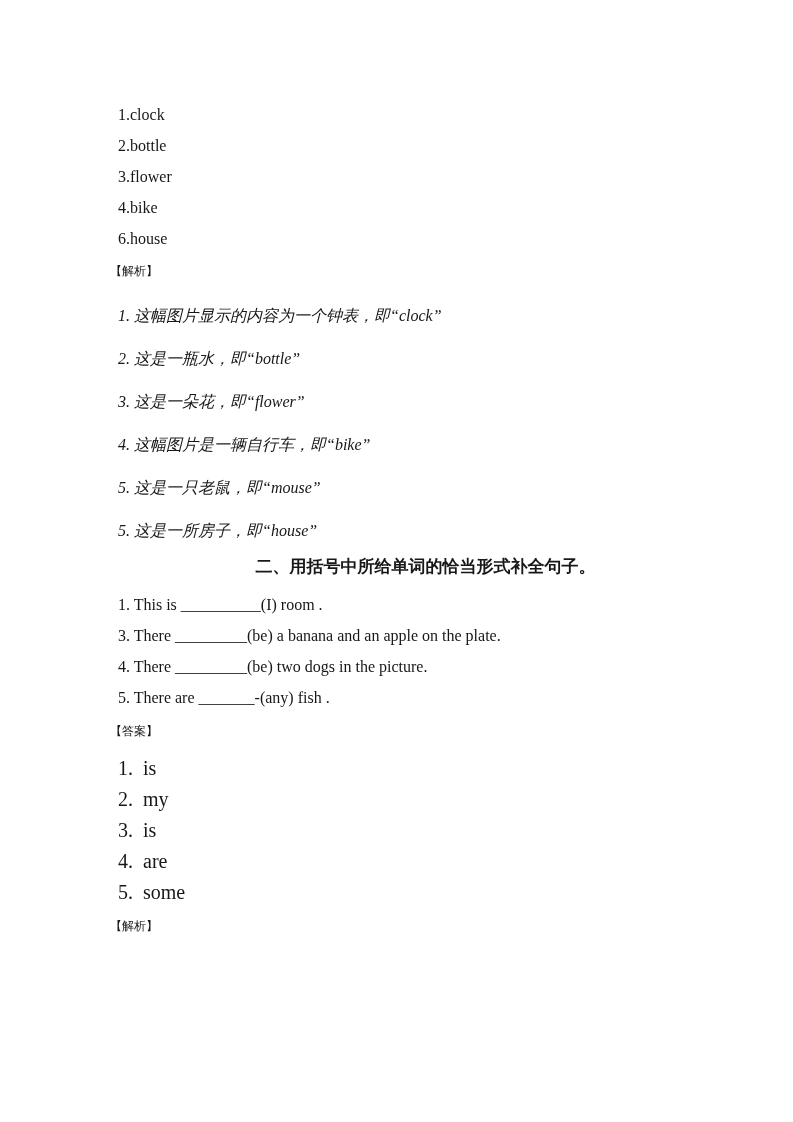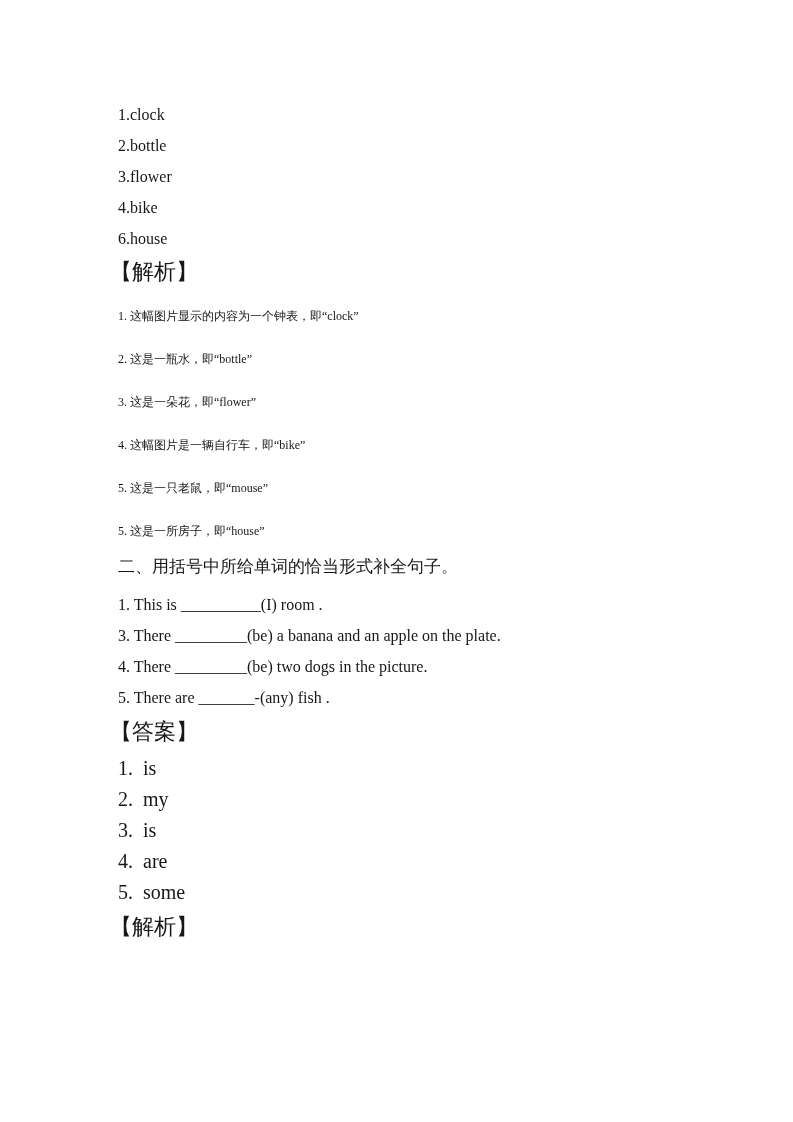--- a/index.html
+++ b/index.html
@@ -26,45 +26,47 @@
   .word-item {
     font-size: 16px;
     line-height: 21px;
     margin: 0 0 10px 0 !important;
   }
   .word-item.last {
     margin-bottom: 12px !important;
   }
   
   .bracket-heading {
-    font-size: 22px;
+    font-size: 12px;
     line-height: 21px;
     margin: 0 0 23px -8px !important;
   }
   .bracket-heading.tight {
     margin-bottom: 16px !important;
   }
   .bracket-heading.end {
     margin-bottom: 0 !important;
   }
   
   .analysis-item {
-    font-size: 12px;
+    font-size: 16px;
     line-height: 22px;
     margin: 0 0 21px 0 !important;
+    font-style: italic;
   }
   .analysis-item.last {
     margin-bottom: 13px !important;
   }
   
   .section-heading {
     font-size: 17px;
     line-height: 24px;
-    font-weight: normal;
+    font-weight: bold;
     margin: 0 0 15px 0 !important;
+    text-align: center;
   }
   
   .exercise-item {
     font-size: 16px;
     line-height: 21px;
     margin: 0 0 10px 0 !important;
   }
   .exercise-item.last {
     margin-bottom: 13px !important;
   }

